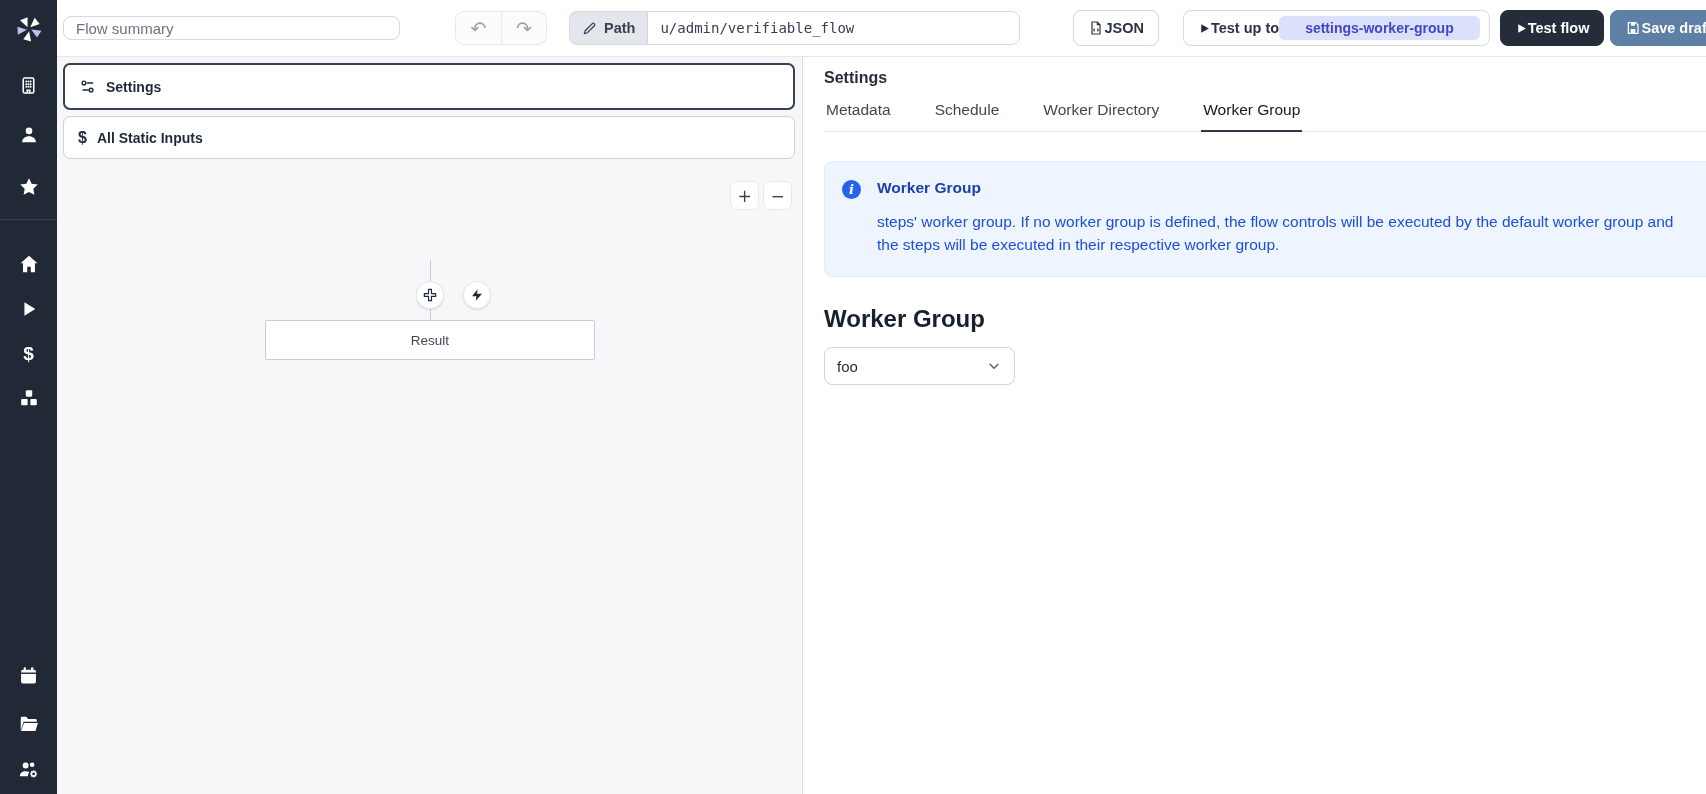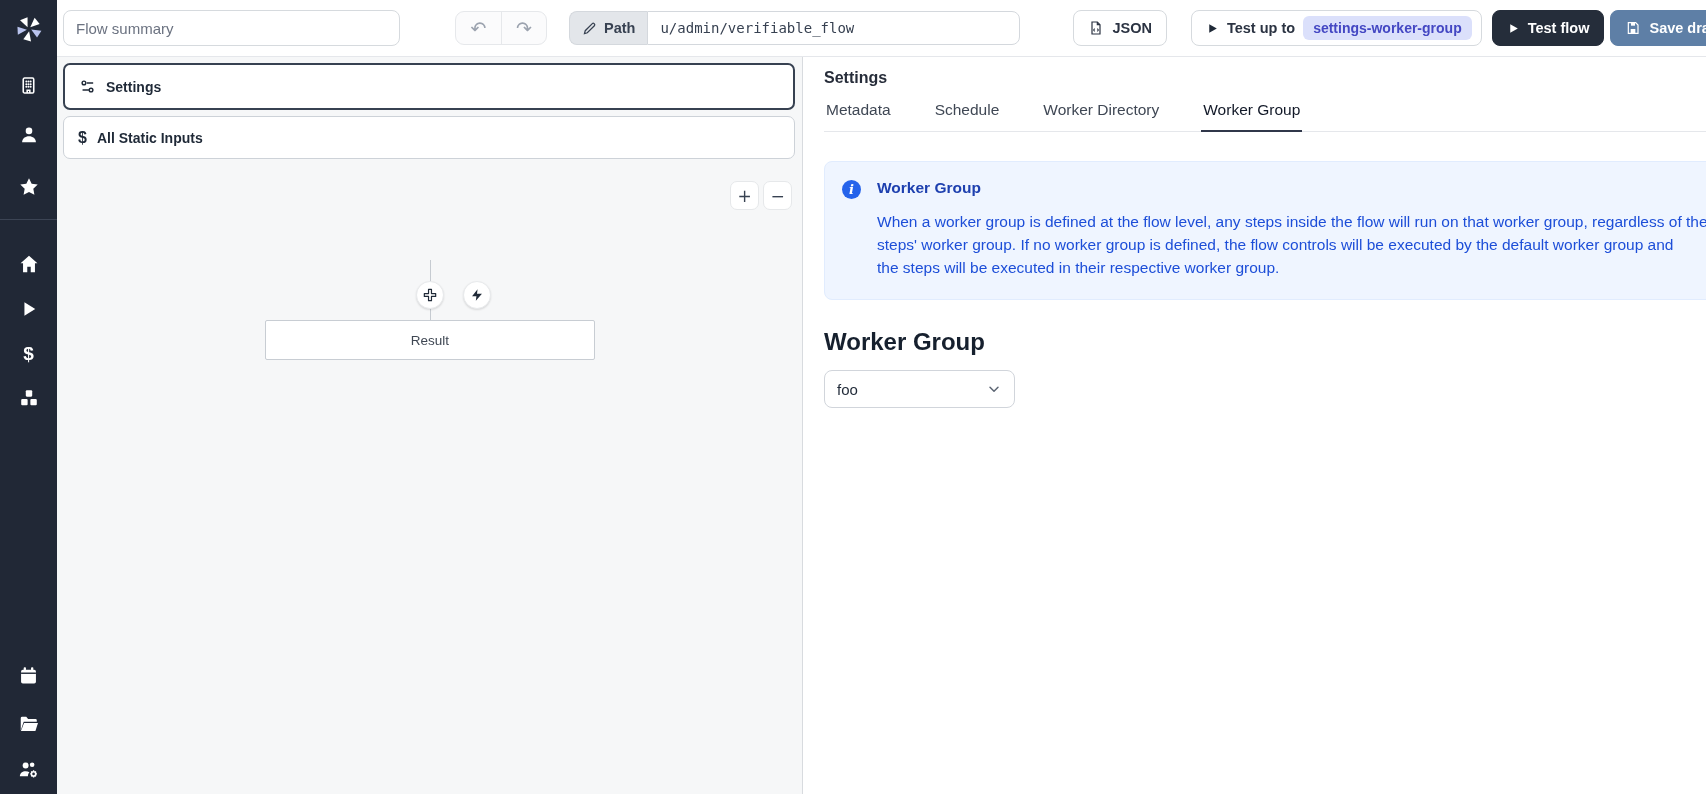--- a/index.html
+++ b/index.html
@@ -21,21 +21,21 @@
   .side-dollar { color: #fff; font-size: 19px; font-weight: 700; }
   .spacer { flex: 1; }
 
   
   .topbar {
     position: absolute; left: 57px; top: 0; width: 1700px; height: 57px;
     background: #ffffff; border-bottom: 1px solid #e5e7eb;
     display: flex; align-items: center;
   }
   .summary-input {
-    margin-left: 6px; width: 337px; height: 36px; border: 1px solid #d6dade; border-radius: 8px;
+    margin-left: 6px; width: 337px; height: 24px; border: 1px solid #d6dade; border-radius: 8px;
     padding: 0 12px; font-size: 15px; color: #374151; outline: none;
     font-family: "Liberation Sans", sans-serif;
   }
   .summary-input::placeholder { color: #6b7280; opacity: 1; }
   .undo-group {
     margin-left: 55px; height: 34px; display: flex; border: 1px solid #e6e8eb;
     border-radius: 9px; overflow: hidden; background: #fbfbfc;
   }
   .undo-btn {
     width: 45px; height: 100%; display: flex; align-items: center; justify-content: center;
@@ -50,29 +50,29 @@
     background: #e3e6ea; border: 1px solid #d4d8dd; border-right: none;
     border-radius: 8px 0 0 8px; font-size: 14.5px; font-weight: 700; color: #374151; cursor: pointer;
   }
   .path-value {
     width: 373px; display: flex; align-items: center; padding: 0 12px;
     border: 1px solid #d4d8dd; border-radius: 0 8px 8px 0; background: #fff;
     font-family: "DejaVu Sans Mono", monospace; font-size: 14px; color: #374151; text-align: center;
   }
 
   .btn {
-    height: 36px; display: flex; align-items: center; gap: 8px; padding: 0 14px;
+    height: 36px; display: flex; align-items: center; padding: 0 14px;
     border-radius: 8px; border: 1px solid #d6dade; background: #fff;
     font-size: 14.5px; font-weight: 700; color: #2b3342; cursor: pointer;
     font-family: "Liberation Sans", sans-serif; white-space: nowrap;
   }
   .btn-json { margin-left: 53px; }
   .btn-testupto { margin-left: 24px; padding-right: 9px; }
   .badge {
-    background: #dbe0fb; color: #4447c3; border-radius: 6px; padding: 4px 10px;
+    background: #dbe0fb; color: #4447c3; border-radius: 6px; padding: 4px 26px;
     font-size: 14px; font-weight: 700;
   }
   .btn-dark { margin-left: 10px; background: #252d3a; border-color: #252d3a; color: #fff; }
   .btn-save { margin-left: 6px; width: 140px; background: #5e7fa6; border-color: #5e7fa6; color: #fff; }
 
   
   .flow-panel {
     position: absolute; left: 57px; top: 57px; width: 746px; height: 737px;
     background: #f6f7f8; border-right: 1px solid #d8dbdf;
   }
@@ -331,21 +331,20 @@
     <div class="tab">Schedule</div>
     <div class="tab">Worker Directory</div>
     <div class="tab active">Worker Group</div>
   </div>
 
   <div class="info-box">
     <div class="info-icon">i</div>
     <div class="info-content">
       <div class="info-title">Worker Group</div>
       <div class="info-body">
-        <div class="info-line">When a worker group is defined at the flow level, any steps inside the flow will run on that worker group, regardless of the</div>
         <div class="info-line">steps' worker group. If no worker group is defined, the flow controls will be executed by the default worker group and</div>
         <div class="info-line">the steps will be executed in their respective worker group.</div>
       </div>
     </div>
   </div>
 
   <div class="section-title">Worker Group</div>
 
   <div class="wg-select">
     <span>foo</span>

